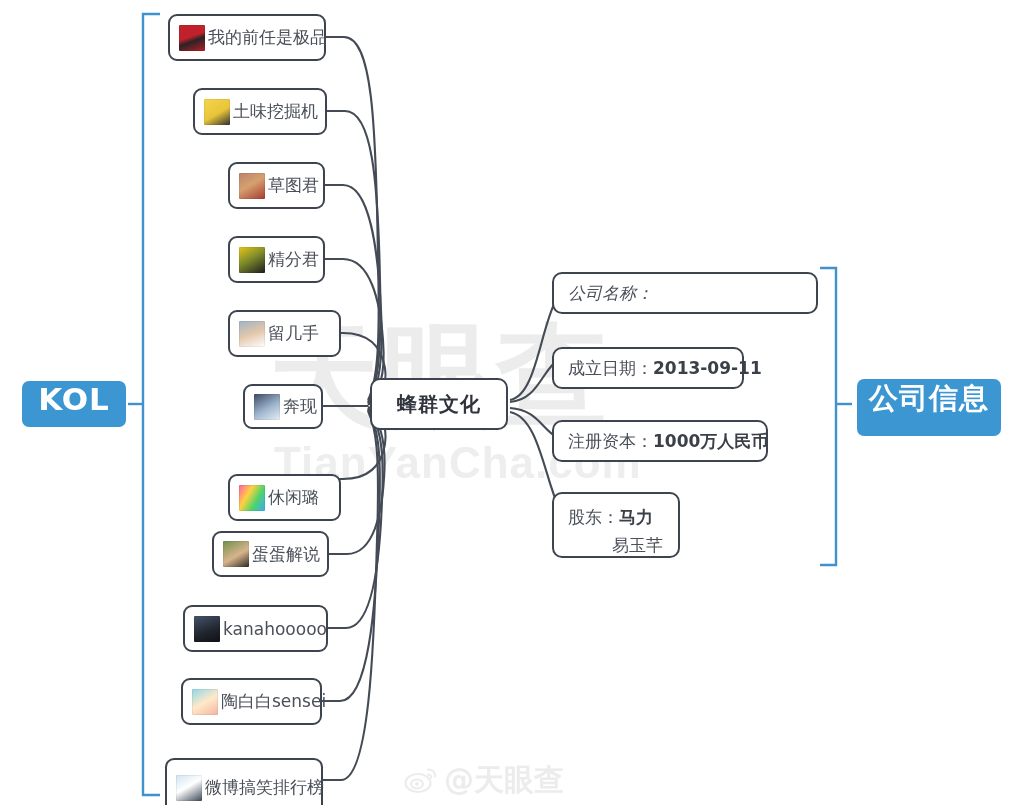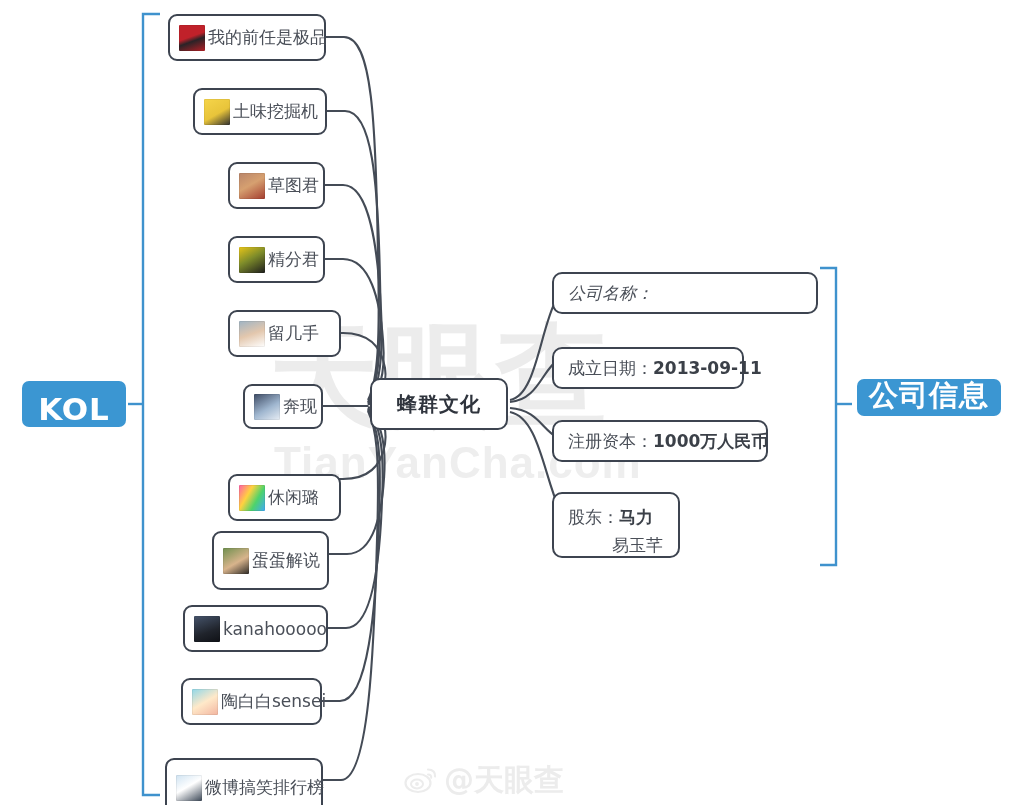--- a/index.html
+++ b/index.html
@@ -80,26 +80,26 @@
     font-family:"DejaVu Sans","Liberation Sans",sans-serif;
   }
   .info-node b{font-weight:700;color:#3b4048;}
   .info-node.multi{display:block;padding-top:9px;line-height:28px;}
   .info-node .ln2{padding-left:44px;display:block;}
 
   
   .chip{
     position:absolute;box-sizing:border-box;
     background:#3b96d2;border-radius:7px;
-    display:flex;align-items:flex-end;justify-content:center;
+    display:flex;align-items:flex-start;justify-content:center;
     color:#ffffff;font-weight:700;
     font-family:"DejaVu Sans","Liberation Sans",sans-serif;
   }
   #chip-kol{left:22px;top:381px;width:104px;height:46px;font-size:31px;letter-spacing:1px;}
-  #chip-company{left:857px;top:379px;width:144px;height:37px;font-size:29px;letter-spacing:1px;}
+  #chip-company{left:857px;top:379px;width:144px;height:57px;font-size:29px;letter-spacing:1px;}
 </style>
 </head>
 <body>
 
 <div id="stage">
 
   <div class="wm-center">
     <div class="wm-logo">天眼查</div>
     <div class="wm-sub">TianYanCha.com</div>
   </div>
@@ -164,21 +164,21 @@
         <span class="lbl">留几手</span>
       </div>
       <div class="node" style="left: 243px; top: 384px; width: 80px; height: 45px;">
         <span class="avatar" style="background-image: linear-gradient(150deg, rgb(61, 74, 99) 0%, rgb(159, 182, 207) 55%, rgb(232, 238, 245) 100%);"></span>
         <span class="lbl">奔现</span>
       </div>
       <div class="node" style="left: 228px; top: 456px; width: 113px; height: 47px; margin-top: 18px;">
         <span class="avatar" style="background-image: linear-gradient(120deg, rgb(255, 94, 168) 0%, rgb(255, 210, 63) 35%, rgb(78, 211, 107) 65%, rgb(63, 169, 245) 100%);"></span>
         <span class="lbl">休闲璐</span>
       </div>
-      <div class="node" style="left: 212px; top: 531px; width: 117px; height: 59px;">
+      <div class="node" style="left: 212px; top: 531px; width: 117px; height: 46px;">
         <span class="avatar" style="background-image: linear-gradient(150deg, rgb(111, 143, 78) 0%, rgb(216, 180, 140) 55%, rgb(46, 42, 38) 100%);"></span>
         <span class="lbl">蛋蛋解说</span>
       </div>
       <div class="node" style="left: 183px; top: 605px; width: 145px; height: 47px;">
         <span class="avatar" style="background-image: linear-gradient(160deg, rgb(70, 84, 107) 0%, rgb(32, 36, 44) 60%, rgb(15, 17, 22) 100%);"></span>
         <span class="lbl">kanahooooo</span>
       </div>
       <div class="node" style="left: 181px; top: 678px; width: 141px; height: 47px;">
         <span class="avatar" style="background-image: linear-gradient(150deg, rgb(143, 215, 232) 0%, rgb(255, 233, 201) 50%, rgb(242, 181, 160) 100%);"></span>
         <span class="lbl">陶白白sensei</span>

